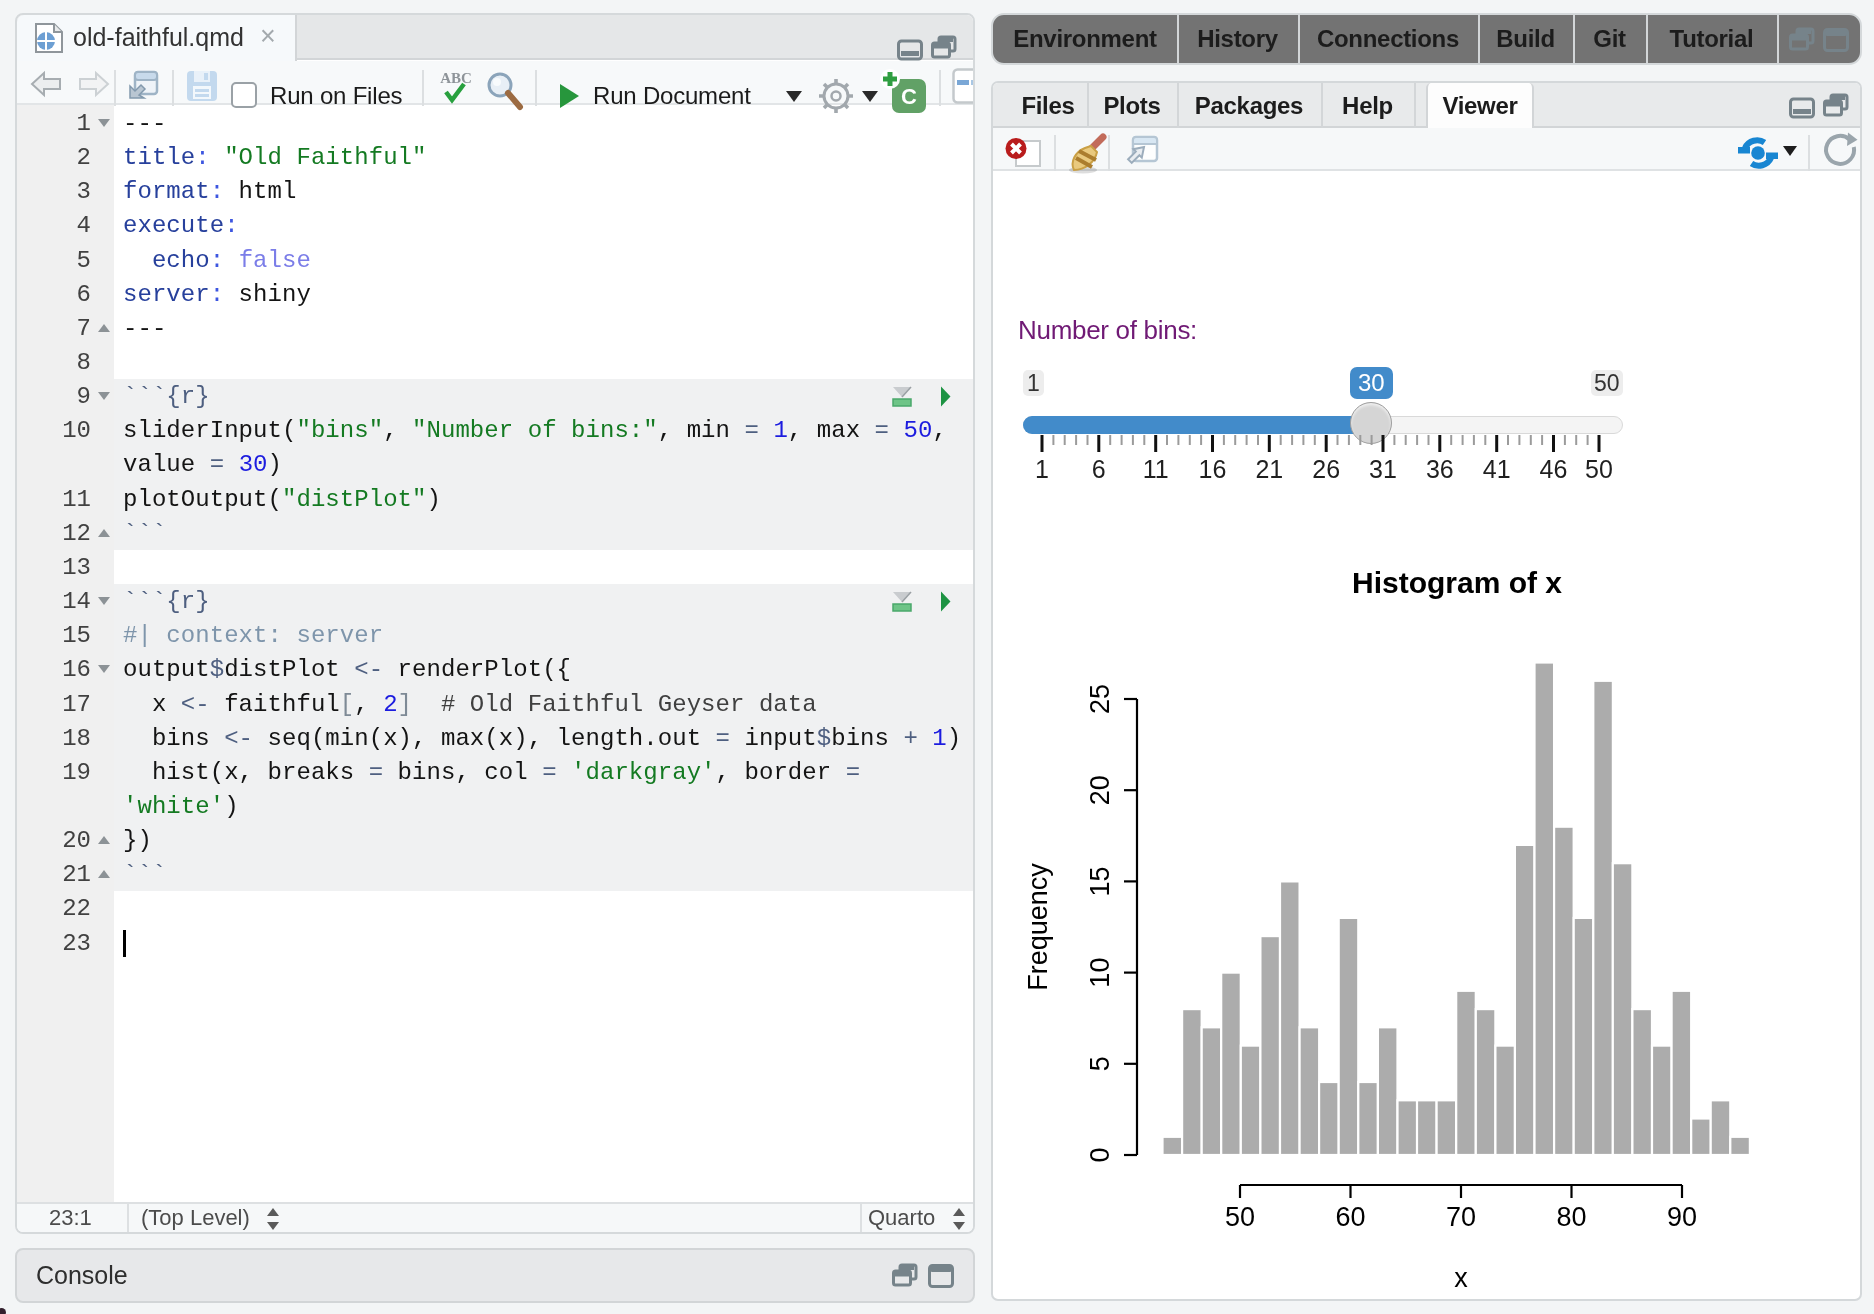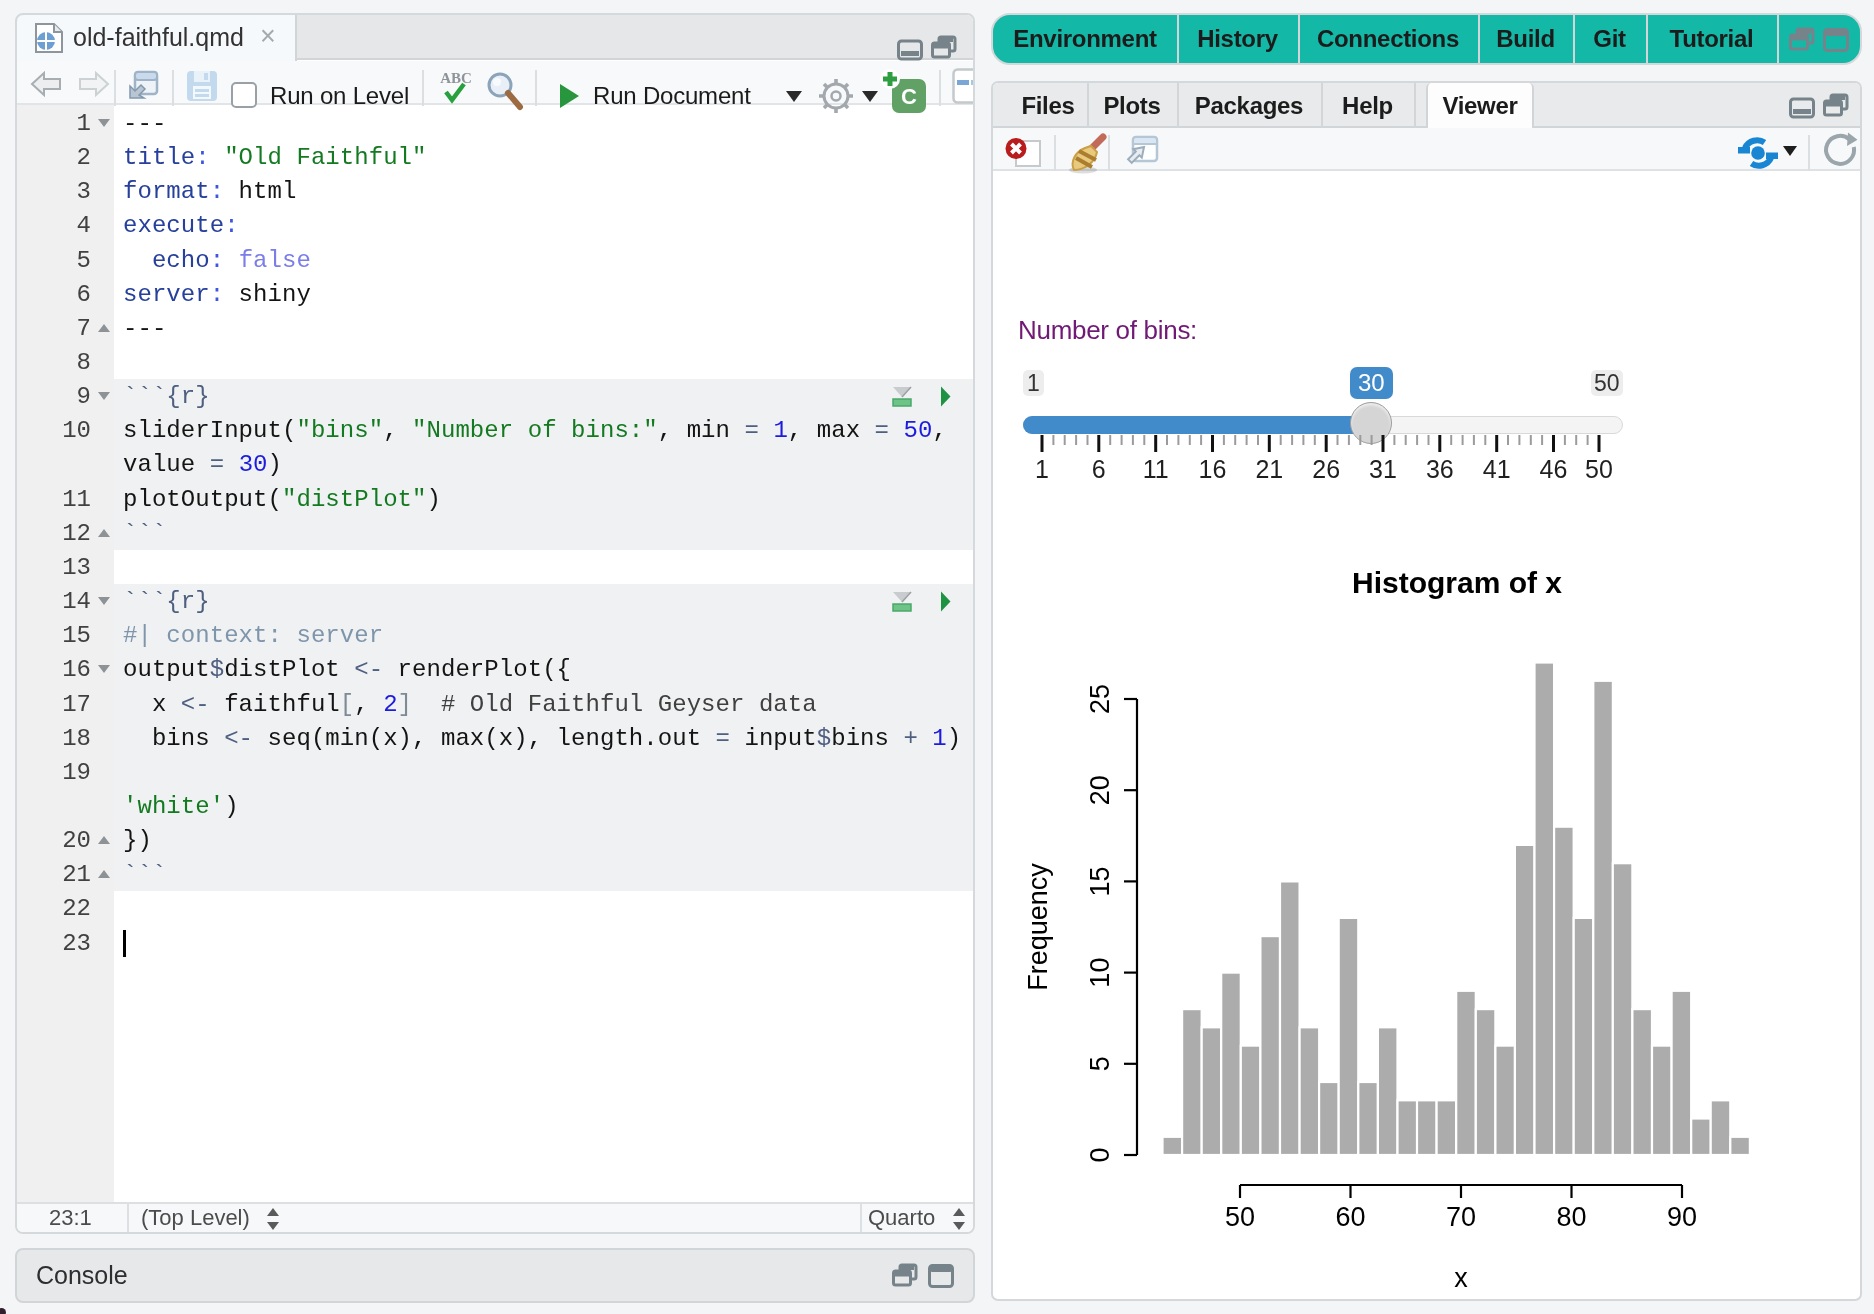--- a/index.html
+++ b/index.html
@@ -62,21 +62,21 @@
 <div class="tsep" style="left:155px;top:55px"></div>
 <svg style="position:absolute;left:168px;top:54px" width="34" height="34" viewBox="0 0 34 34">
 <rect x="2" y="2" width="30" height="30" rx="4" fill="#c3d9ee"></rect>
 <rect x="9" y="2" width="16" height="11" fill="#e9f1f9"></rect>
 <rect x="19" y="4" width="4" height="7" fill="#c3d9ee"></rect>
 <rect x="8" y="17" width="18" height="13" fill="#f3f8fc"></rect>
 <rect x="10" y="20" width="14" height="3" fill="#c3d9ee"></rect>
 <rect x="10" y="25" width="14" height="3" fill="#c3d9ee"></rect>
 </svg>
 <div style="position:absolute;left:214px;top:67px;width:26px;height:26px;background:#fff;border:2.5px solid #9aa1a6;border-radius:5px"></div>
-<div class="tbtxt" style="left:253px;top:55px">Run on Level</div>
+<div class="tbtxt" style="left:253px;top:55px">Run on Files</div>
 <div class="tsep" style="left:405px;top:55px"></div>
 <svg style="position:absolute;left:417px;top:53px" width="46" height="40" viewBox="0 0 46 40">
 <text x="22" y="15" text-anchor="middle" font-size="15" font-weight="bold" fill="#8e9499" font-family="Liberation Serif,serif">ABC</text>
 <path d="M12 24 L18 32 L30 16" fill="none" stroke="#28a03e" stroke-width="4.5"></path>
 </svg>
 <svg style="position:absolute;left:467px;top:56px" width="42" height="42" viewBox="0 0 42 42">
 <circle cx="16" cy="14" r="11" fill="#e8eff6" stroke="#8ba4ba" stroke-width="3"></circle>
 <circle cx="13" cy="11" r="4" fill="#f8fbfd"></circle>
 <line x1="24" y1="22" x2="36" y2="36" stroke="#9c6b42" stroke-width="6" stroke-linecap="round"></line>
 </svg>
@@ -165,20 +165,21 @@
 <div class="crow" style="top:398px">sliderInput(<span class="s">"bins"</span>, <span class="s">"Number of bins:"</span>, min <span class="o">=</span> <span class="n">1</span>, max <span class="o">=</span> <span class="n">50</span>,</div>
 <div class="crow" style="top:432px">value <span class="o">=</span> <span class="n">30</span>)</div>
 <div class="crow" style="top:467px">plotOutput(<span class="s">"distPlot"</span>)</div>
 <div class="crow" style="top:501px"><span class="o">```</span></div>
 <div class="crow" style="top:535px"></div>
 <div class="crow" style="top:569px"><span class="o">```{r}</span></div>
 <div class="crow" style="top:603px"><span class="cb">#| context: server</span></div>
 <div class="crow" style="top:637px">output<span class="o">$</span>distPlot <span class="o">&lt;-</span> renderPlot({</div>
 <div class="crow" style="top:672px">  x <span class="o">&lt;-</span> faithful<span class="br">[</span>, <span class="n">2</span><span class="br">]</span>  <span class="cm"># Old Faithful Geyser data</span></div>
 <div class="crow" style="top:706px">  bins <span class="o">&lt;-</span> seq(min(x), max(x), length.out <span class="o">=</span> input<span class="o">$</span>bins <span class="o">+</span> <span class="n">1</span>)</div>
+<div class="crow" style="top:740px">  hist(x, breaks <span class="o">=</span> bins, col <span class="o">=</span> <span class="s">'darkgray'</span>, border <span class="o">=</span></div>
 <div class="crow" style="top:774px"><span class="s">'white'</span>)</div>
 <div class="crow" style="top:808px">})</div>
 <div class="crow" style="top:842px"><span class="o">```</span></div>
 <div class="crow" style="top:876px"></div>
 <div class="crow" style="top:911px"><span class="caret"></span></div>
 <div style="position:absolute;left:854px;top:370px;width:90px;height:24px">
 <svg width="90" height="24" viewBox="0 0 90 24">
 <path d="M22 2 L40 2 L31 12 Z" fill="#c9cccf"></path>
 <path d="M40 2 L31 12" stroke="#9aa0a4" stroke-width="1.5"></path>
 <rect x="22" y="14" width="18" height="7" fill="#6ec487" stroke="#4aa86b" stroke-width="1.5"></rect>
@@ -215,21 +216,21 @@
 <rect x="1.5" y="8" width="17" height="14" rx="2" fill="none" stroke="#76838a" stroke-width="3"></rect>
 <rect x="9" y="3" width="13" height="4" fill="#76838a"></rect>
 <rect x="2" y="9" width="16" height="4.5" fill="#76838a"></rect>
 </svg>
   <svg style="position:absolute;left:911px;top:13px" width="26" height="26" viewBox="0 0 26 26">
 <rect x="1.5" y="2.5" width="23" height="21" rx="3" fill="none" stroke="#76838a" stroke-width="3"></rect>
 <rect x="2" y="3" width="22" height="6" rx="2" fill="#76838a"></rect>
 </svg>
 </div>
 
-<div style="position:absolute;left:991px;top:13px;width:871px;height:52px;background:#14b8a6;border:2px solid #d4d8da;border-radius:19px">
+<div style="position:absolute;left:991px;top:13px;width:871px;height:52px;background:#737373;border:2px solid #d4d8da;border-radius:13px">
   <div class="tablabel" style="left:0;width:184px">Environment</div>
   <div class="vsep" style="left:184px"></div>
   <div class="tablabel" style="left:184px;width:121px">History</div>
   <div class="vsep" style="left:305px"></div>
   <div class="tablabel" style="left:305px;width:180px">Connections</div>
   <div class="vsep" style="left:485px"></div>
   <div class="tablabel" style="left:485px;width:95px">Build</div>
   <div class="vsep" style="left:580px"></div>
   <div class="tablabel" style="left:580px;width:73px">Git</div>
   <div class="vsep" style="left:653px"></div>

